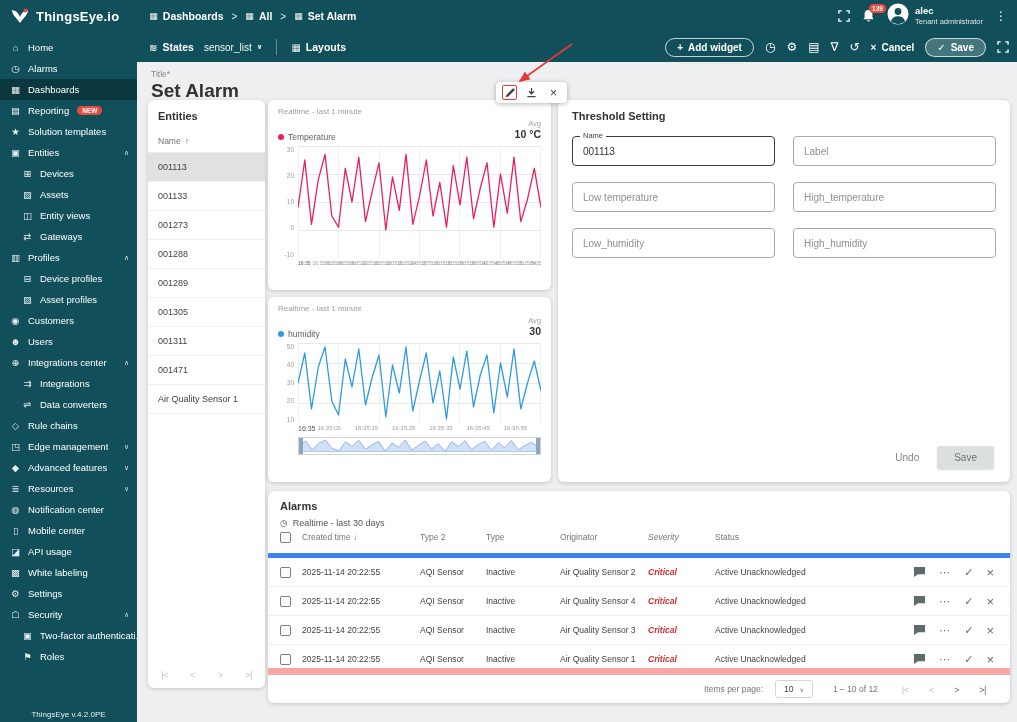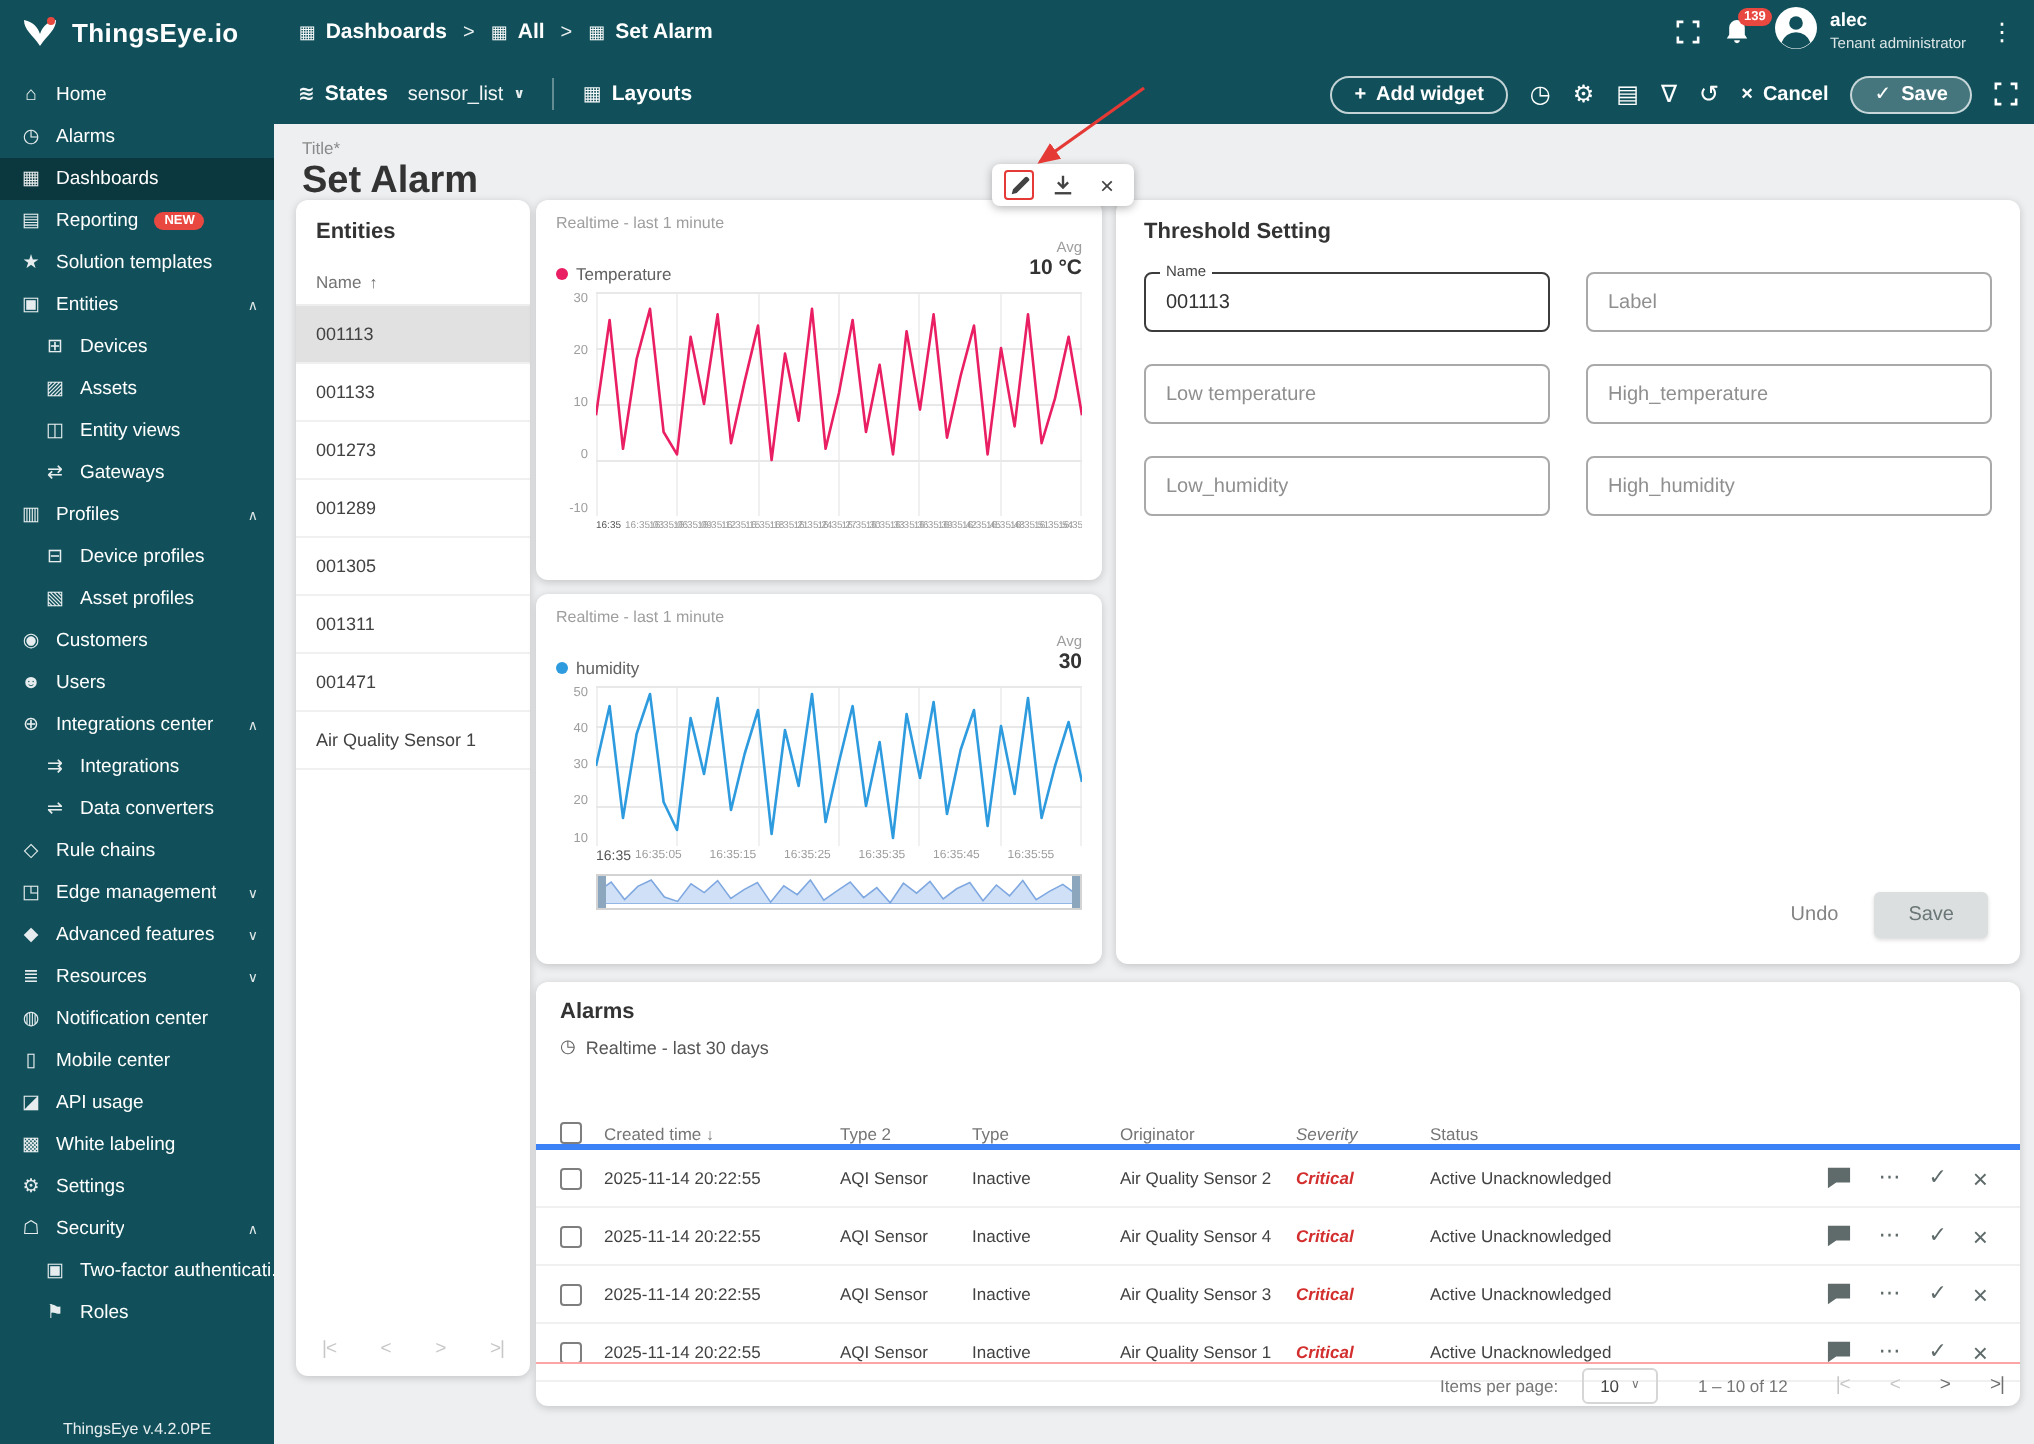--- a/index.html
+++ b/index.html
@@ -105,38 +105,38 @@
   .field.focus .th-input { border:1.5px solid #3c3c3c; }
   .float-label { position:absolute; top:-5px; left:8px; background:#fff; padding:0 3px; font-size:7.5px; color:#444; z-index:1; }
   .th-actions { position:absolute; bottom:13px; right:16px; display:flex; align-items:center; gap:18px; }
   .undo-btn { font-size:10px; color:#848484; }
   .save-btn2 { font-size:10px; color:#6b7676; background:#dbdfdf; border-radius:3px; padding:6px 17px; box-shadow:0 1px 2px rgba(0,0,0,.15); }
 
   
   .alarms-card .card-title { padding:9px 12px 0; }
   .al-sub { display:flex; align-items:center; gap:5px; font-size:9px; color:#555; padding:6px 12px 0; cursor:pointer; }
   .al-clock { font-size:9px; color:#616161; }
-  .al-head { display:flex; align-items:flex-end; height:26px; margin-top:20px; font-size:8.5px; color:#757575; border-bottom:3px solid #3b82f6; }
+  .al-head { display:flex; align-items:flex-start; height:26px; margin-top:4px; font-size:8.5px; color:#757575; border-bottom:5px solid #3b82f6; }
   .al-h { padding-right:6px; cursor:pointer; }
   .sort { font-size:8px; }
   .col-cb { width:34px; padding-left:12px; flex:none; display:flex; align-items:center; }
   .cbx { width:11px; height:11px; border:1.5px solid #7e7e7e; border-radius:2px; display:inline-block; background:#fff; cursor:pointer; }
   .col-created { width:118px; flex:none; }
   .col-type2 { width:66px; flex:none; }
   .col-type { width:74px; flex:none; }
   .col-orig { width:88px; flex:none; }
   .col-sev { width:67px; flex:none; font-weight:600;font-style:italic; }
   .al-head .col-sev { font-weight:400; }
   .col-status { flex:1; min-width:0; }
   .col-actions { width:118px; flex:none; display:flex; align-items:center; justify-content:flex-end; gap:13px; padding-right:16px; }
   .al-row { display:flex; align-items:center; height:29px; border-bottom:1px solid #f0f0f0; font-size:8.5px; color:#424242; }
   .al-ic { font-size:11px; color:#5f6a6a; line-height:1; cursor:pointer; display:flex; align-items:center; }
   .al-ic.xl { font-size:13px; }
   .al-ic.dots { letter-spacing:1px; }
-  .al-foot { position:absolute; bottom:0; left:0; right:0; height:22px; border-top:1px solid #fca5a5; display:flex; align-items:center; justify-content:flex-end; gap:12px; padding-right:4px; font-size:8.5px; color:#757575; }
+  .al-foot { position:absolute; bottom:0; left:0; right:0; height:35px; border-top:7px solid #fca5a5; display:flex; align-items:center; justify-content:flex-end; gap:12px; padding-right:20px; font-size:8.5px; color:#757575; }
   .f-select { display:flex; align-items:center; gap:6px; border:1px solid #d6d6d6; border-radius:3px; padding:3px 8px; color:#444; cursor:pointer; }
   .tb-caret2 { font-size:6px; color:#757575; }
   .f-range { margin:0 8px; }
   .al-foot .pg { margin:0 4px; }
 
   
   .wt { position:absolute; left:359px; top:20px; background:#fff; border-radius:4px; box-shadow:0 1px 5px rgba(0,0,0,.3); display:flex; align-items:center; gap:7px; padding:3px 6px; z-index:20; }
   .wt-btn { display:flex; align-items:center; justify-content:center; width:15px; height:15px; color:#424242; font-size:12px; }
   .wt-btn.pencil { border:1.5px solid #e53935; border-radius:2px; }
   .annot { position:absolute; inset:0; pointer-events:none; z-index:40; }
@@ -402,20 +402,21 @@
     <section class="card entities-card">
       <div class="card-title">Entities</div>
       <div class="ent-head">
         <span>Name</span>
         <span class="sort">↑</span>
       </div>
       <div class="ent-list">
           <div class="ent-row sel">001113</div>
           <div class="ent-row">001133</div>
           <div class="ent-row">001273</div>
+          <div class="ent-row">001288</div>
           <div class="ent-row">001289</div>
           <div class="ent-row">001305</div>
           <div class="ent-row">001311</div>
           <div class="ent-row">001471</div>
           <div class="ent-row">Air Quality Sensor 1</div>
         </div>
       <div class="ent-pages">
         <span class="pg dis">|&lt;</span>
         <span class="pg dis">&lt;</span>
         <span class="pg dis">&gt;</span>

